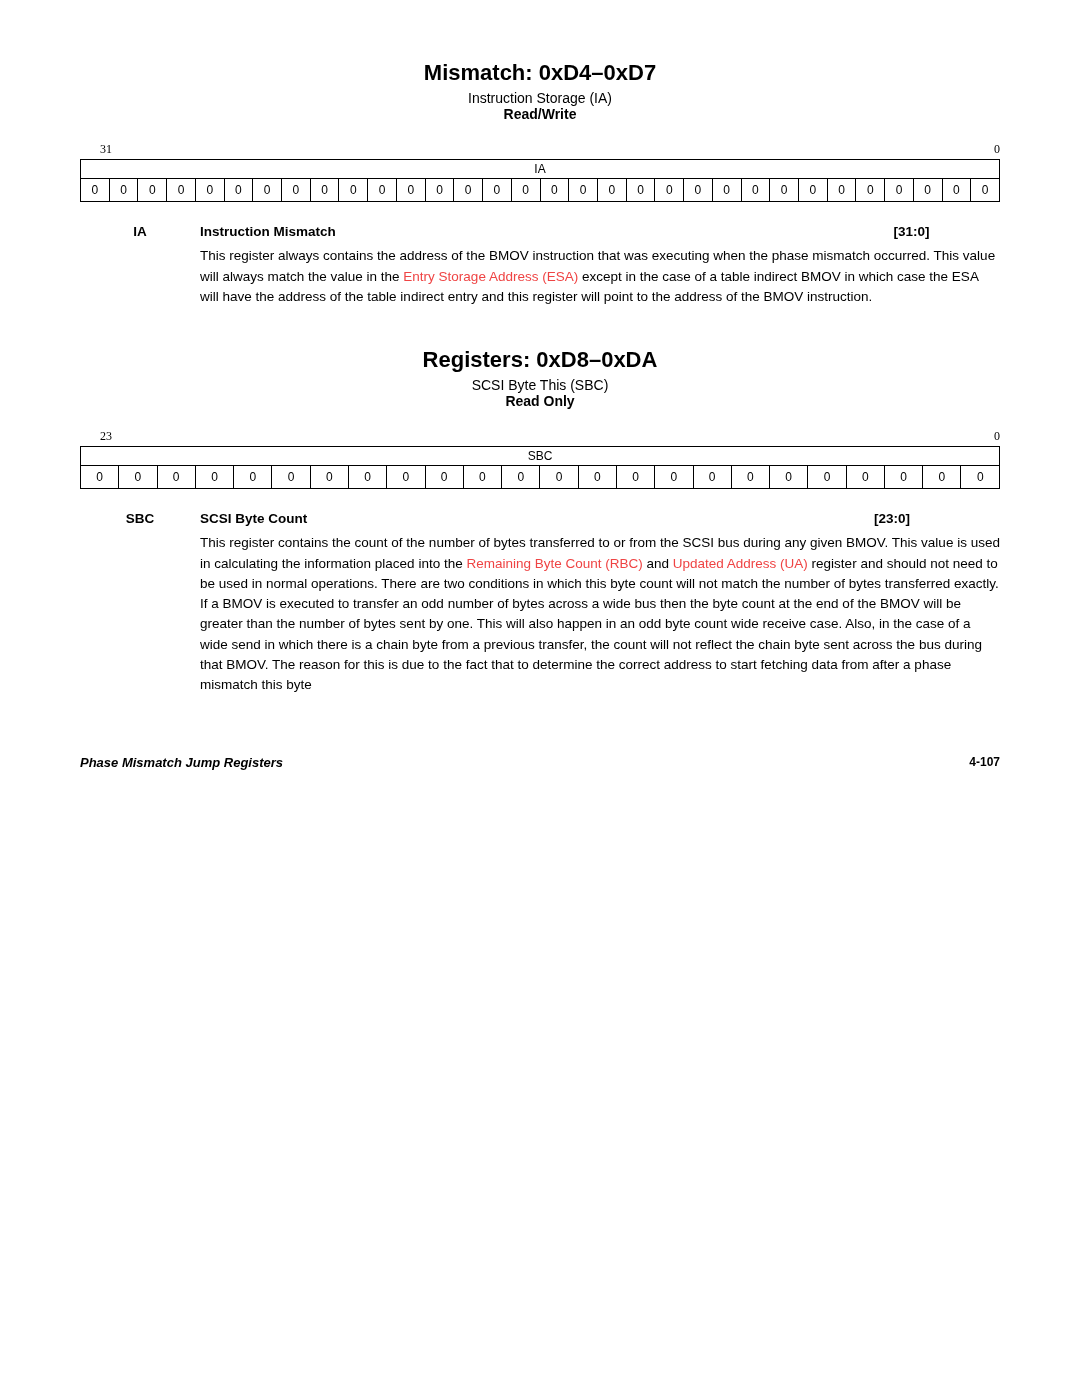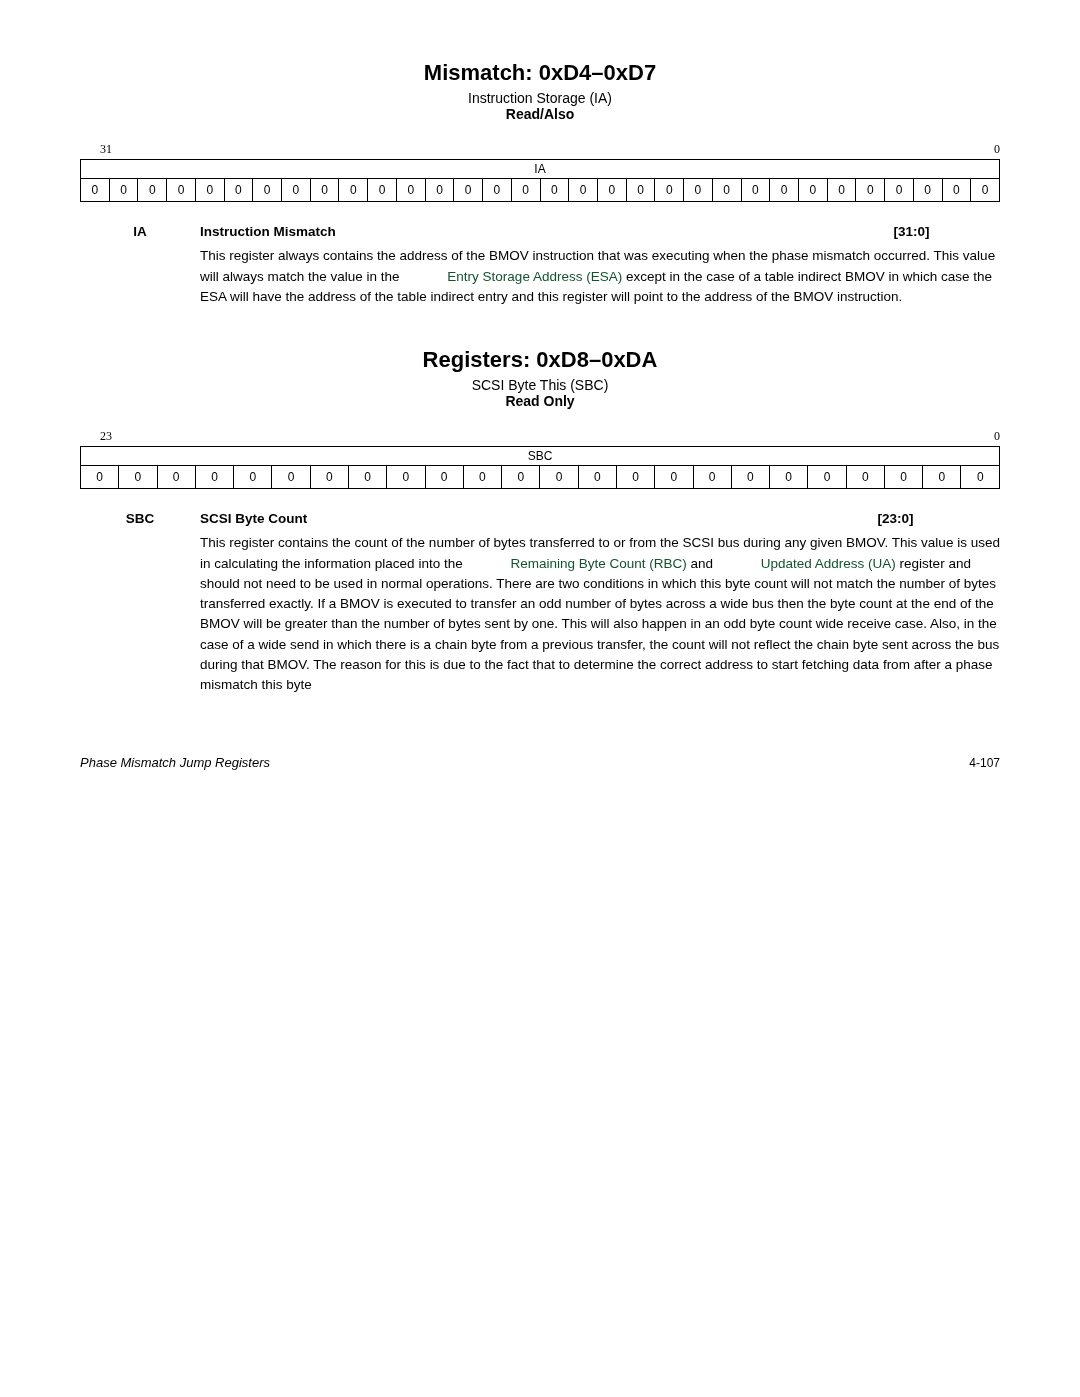--- a/index.html
+++ b/index.html
@@ -108,32 +108,32 @@
       white-space: nowrap;
       padding-left: 10px;
     }
     .desc-header-row td {
       padding-bottom: 4px;
     }
     .desc-body-row td {
       font-weight: normal;
     }
     .link-blue {
-      color: #14532d;
+      color: #ef4444;
       text-decoration: none;
-      margin-left: 44px;
     }
 
     
     .page-footer {
       margin-top: 60px;
       display: flex;
       justify-content: space-between;
-      align-items: flex-end;
+      align-items: flex-start;
       border-top: none;
+      font-weight: bold;
     }
     .footer-text {
       font-style: italic;
       font-size: 13px;
       font-family: 'Arial', sans-serif;
     }
     .footer-page {
       font-size: 12px;
       font-family: 'Arial', sans-serif;
     }
@@ -155,21 +155,21 @@
     }
   </style>
 </head>
 <body>
 
 <div class="page-content">
 
   <div class="register-section">
     <div class="register-title">Mismatch: 0xD4–0xD7</div>
     <div class="register-subtitle">Instruction Storage (IA)</div>
-    <div class="register-access">Read/Also</div>
+    <div class="register-access">Read/Write</div>
 
     <div class="bit-diagram-wrapper">
       <div class="bit-label-row">
         <span>31</span>
         <span>0</span>
       </div>
       <table class="bit-table">
         <tbody>
             <tr class="field-name-row">
           <td colspan="32">IA</td>

